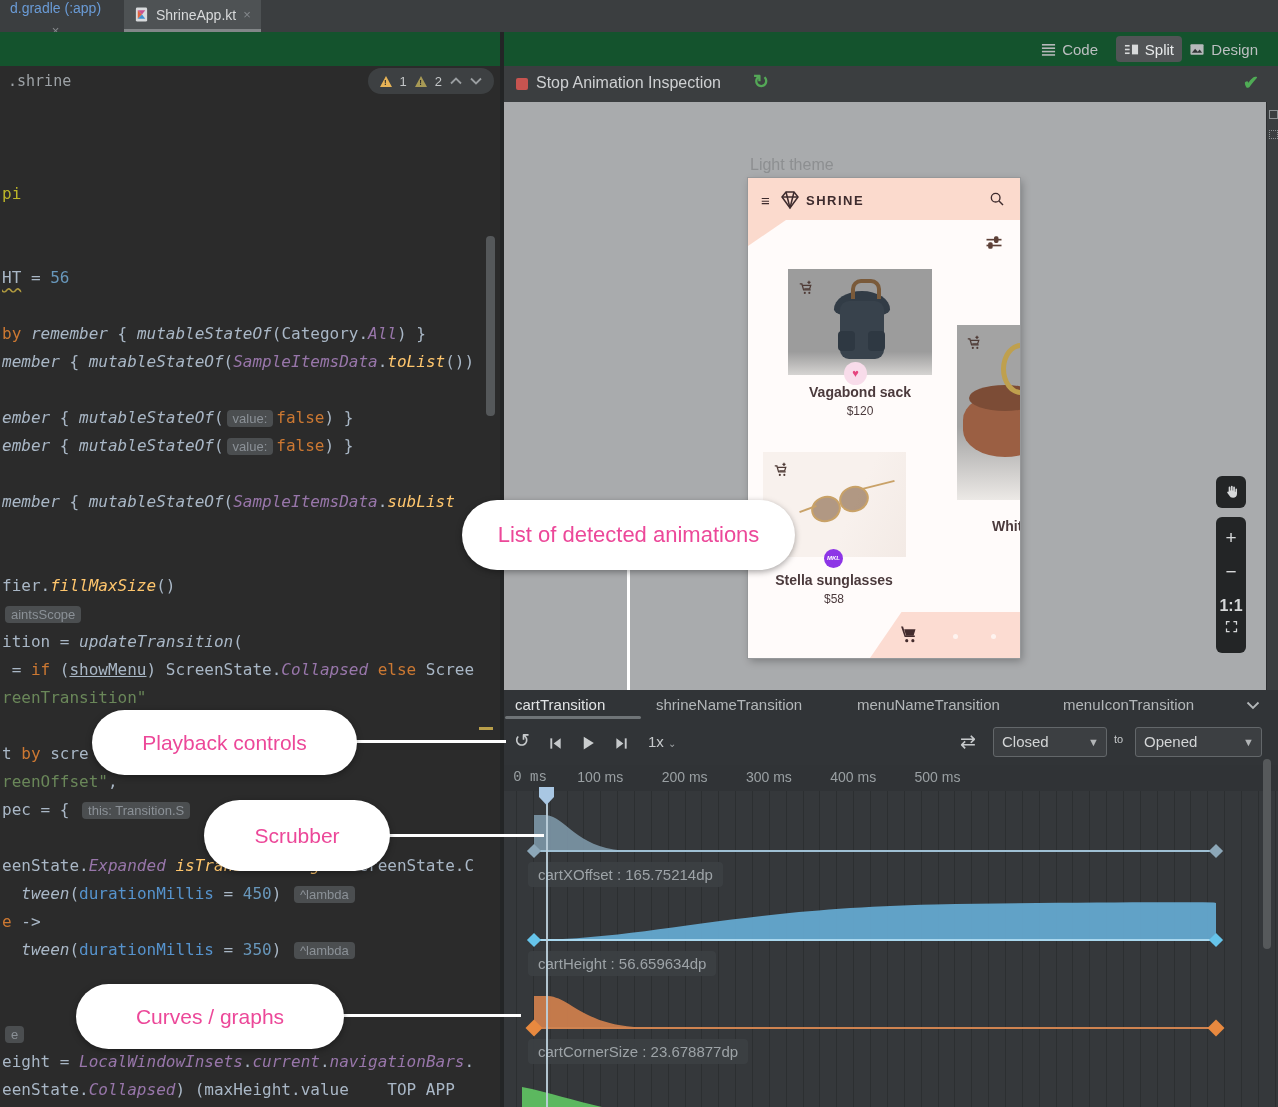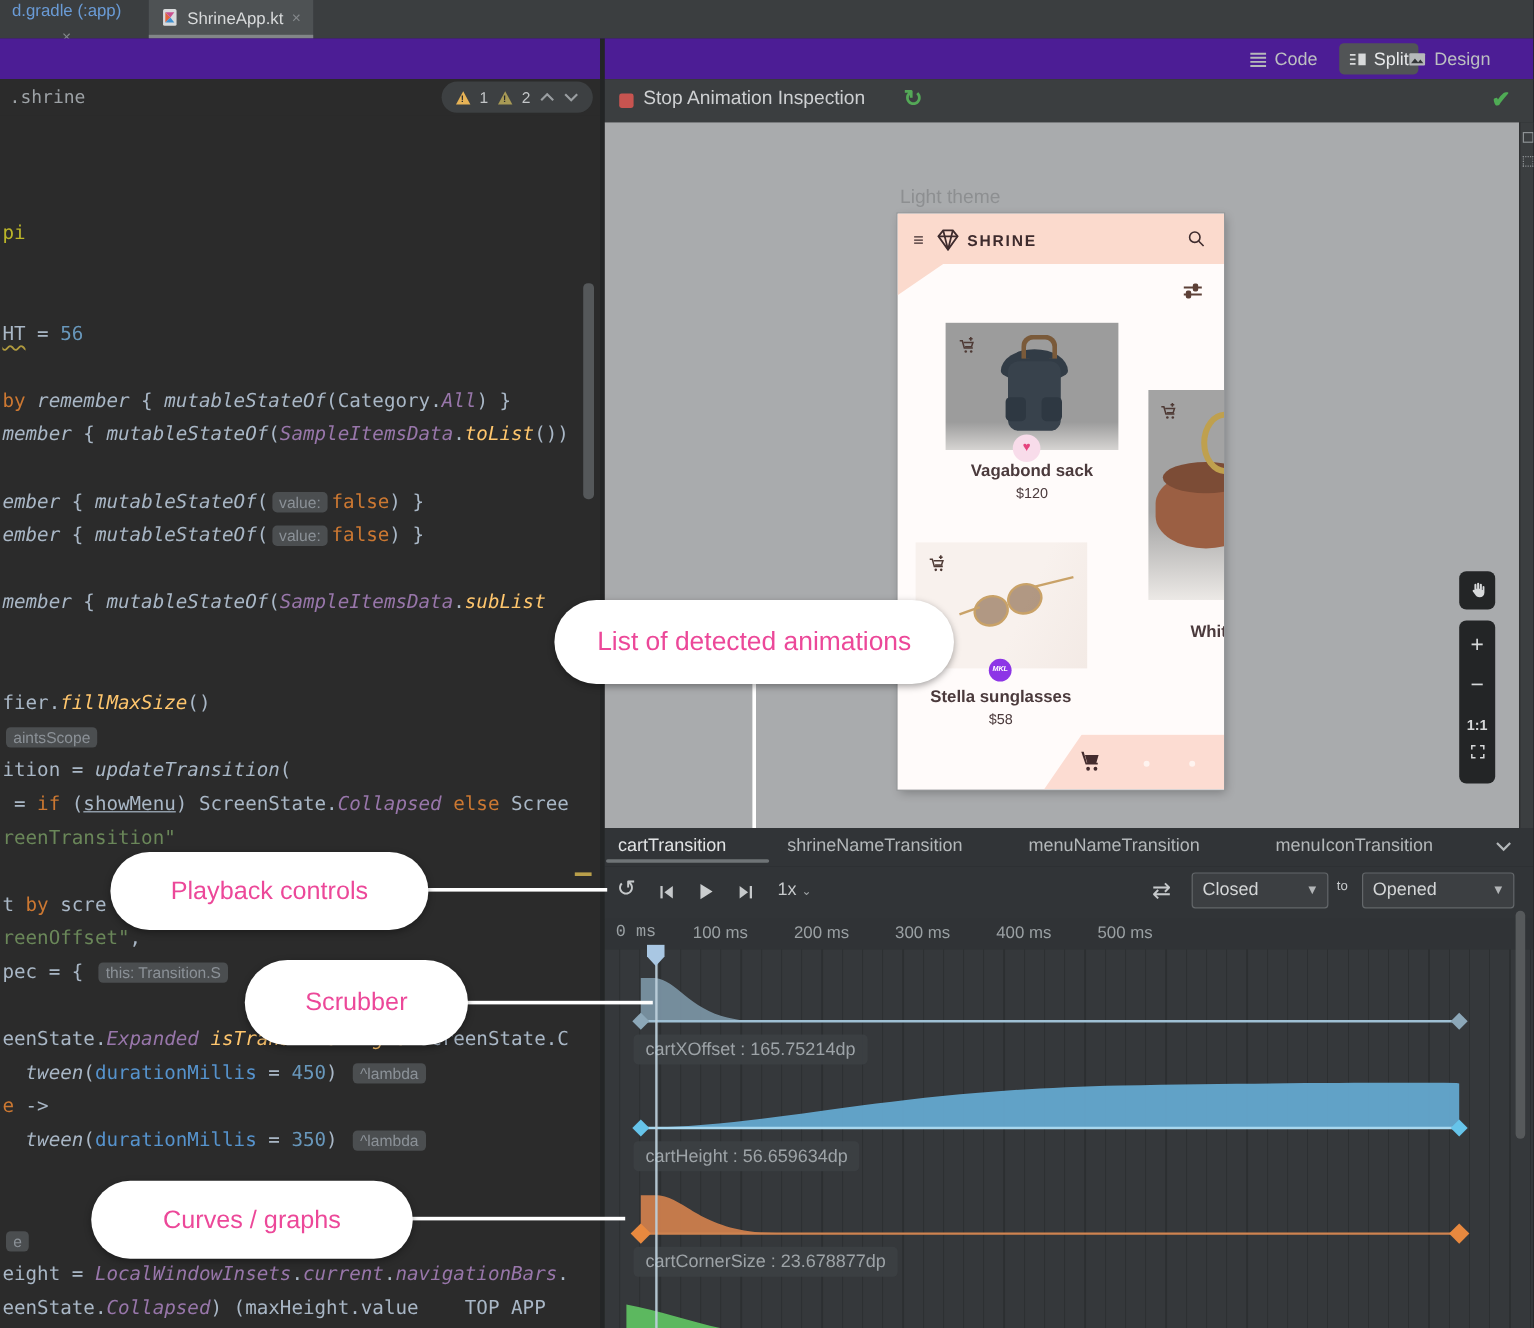--- a/index.html
+++ b/index.html
@@ -5,21 +5,21 @@
   html,body{margin:0;padding:0;background:#1e1f21;}
   #root{position:relative;width:1278px;height:1107px;overflow:hidden;background:#2b2b2b;
         font-family:"Liberation Sans",sans-serif;-webkit-font-smoothing:antialiased;}
   .abs{position:absolute;}
   
   #tabbar{left:0;top:0;width:1278px;height:32px;background:#3b3e40;border-bottom:1px solid #2a2c2e;}
   .tab{position:absolute;top:0;height:32px;display:flex;align-items:center;gap:7px;font-size:14px;padding:0 10px;}
   .tab .x{color:#85898c;font-size:13px;}
   #tab-active{background:#4e5254;border-bottom:3px solid #828688;box-sizing:border-box;color:#d8dadb;}
   
-  #moderow{left:0;top:32px;width:1278px;height:34px;background:#4c1d95;border-bottom:1px solid #282a2c;}
+  #moderow{left:0;top:32px;width:1278px;height:34px;background:#14532d;border-bottom:1px solid #282a2c;}
   .mode{position:absolute;top:4px;height:26px;display:flex;align-items:center;gap:6px;font-size:15px;color:#bcbfc1;padding:0 8px;border-radius:4px;}
   .mode.sel{background:#515456;color:#e8eaeb;}
   
   #crumbrow{left:0;top:66px;width:500px;height:30px;background:#2b2b2b;}
   #inspectbox{position:absolute;right:6px;top:2px;height:26px;background:#3d4042;border-radius:13px;display:flex;align-items:center;gap:8px;padding:0 12px;color:#c3c6c8;font-size:13px;}
   .warntri{width:0;height:0;border-left:6px solid transparent;border-right:6px solid transparent;border-bottom:11px solid #e7b356;position:relative;display:inline-block;}
   .warntri.dim{border-bottom-color:#a89a55;}
   .warntri:after{content:"!";position:absolute;left:-1.5px;top:2px;font-size:8px;color:#2b2b2b;font-weight:bold;}
   .chev{stroke:#9a9ea1;stroke-width:1.8;fill:none;}
   
@@ -141,21 +141,21 @@
       <svg width="15" height="15" viewBox="0 0 16 16">
         <g stroke="#d8dadb" stroke-width="1.7">
             <line x1="1" y1="4" x2="6" y2="4"></line>
             <line x1="1" y1="8" x2="6" y2="8"></line>
             <line x1="1" y1="12" x2="6" y2="12"></line>
           </g>
         <rect x="8.5" y="2.8" width="6.5" height="10.4" fill="#d8dadb"></rect>
       </svg>
       <span>Split</span>
     </div>
-    <div class="mode" style="right:28px;justify-content:flex-end;">
+    <div class="mode" style="right:12px;justify-content:flex-end;">
       <svg width="16" height="15" viewBox="0 0 16 16">
         <rect x="1" y="2.5" width="14" height="11" rx="1" fill="#b6b9ba"></rect>
         <path d="M2.5 11.5 l3.5-4.2 2.8 3.2 2-2.4 2.7 3.4 Z" fill="#333638"></path>
       </svg>
       <span>Design</span>
     </div>
   </div>
 
   <div class="abs" id="crumbrow">
     <span class="abs" style="left:8px;top:6px;font-size:15px;color:#9da2a6;font-family:'DejaVu Sans Mono',monospace;">.shrine</span>
@@ -313,21 +313,21 @@
   </div>
 
   <div class="abs zbtn" id="panbtn">
     <svg style="margin:7px auto;" width="17" height="18" viewBox="0 0 24 24">
       <path fill="#d7d9da" d="M8 11 V5.5 a1.2 1.2 0 0 1 2.4 0 V10 h.8 V4.3 a1.2 1.2 0 0 1 2.4 0 V10 h.8 V5.3 a1.2 1.2 0 0 1 2.4 0 V11.5 h.8 V8 a1.1 1.1 0 0 1 2.2 0 v6.5 c0 3.6-2.4 5.6-5.6 5.6 -2.8 0-4.2-1.1-5.6-3.5 L6 13 a1.25 1.25 0 0 1 2-1.4 Z"></path>
     </svg>
   </div>
   <div class="abs zbtn" id="zoomgroup">
     <div class="zitem" style="top:10px;font-size:19px;">+</div>
     <div class="zitem" style="top:44px;font-size:19px;">−</div>
-    <div class="zitem" style="top:80px;font-size:12px;font-weight:bold;">1:1</div>
+    <div class="zitem" style="top:80px;font-size:16px;font-weight:bold;">1:1</div>
     <div class="zitem" style="top:102px;">
       <svg style="margin:0 auto;" width="15" height="15" viewBox="0 0 24 24">
         <g fill="none" stroke="#d7d9da" stroke-width="2">
             <path d="M4 9 V4 h5 M15 4 h5 v5 M20 15 v5 h-5 M9 20 H4 v-5"></path>
           </g>
       </svg>
     </div>
   </div>
 
   <div class="abs" id="animpanel">

